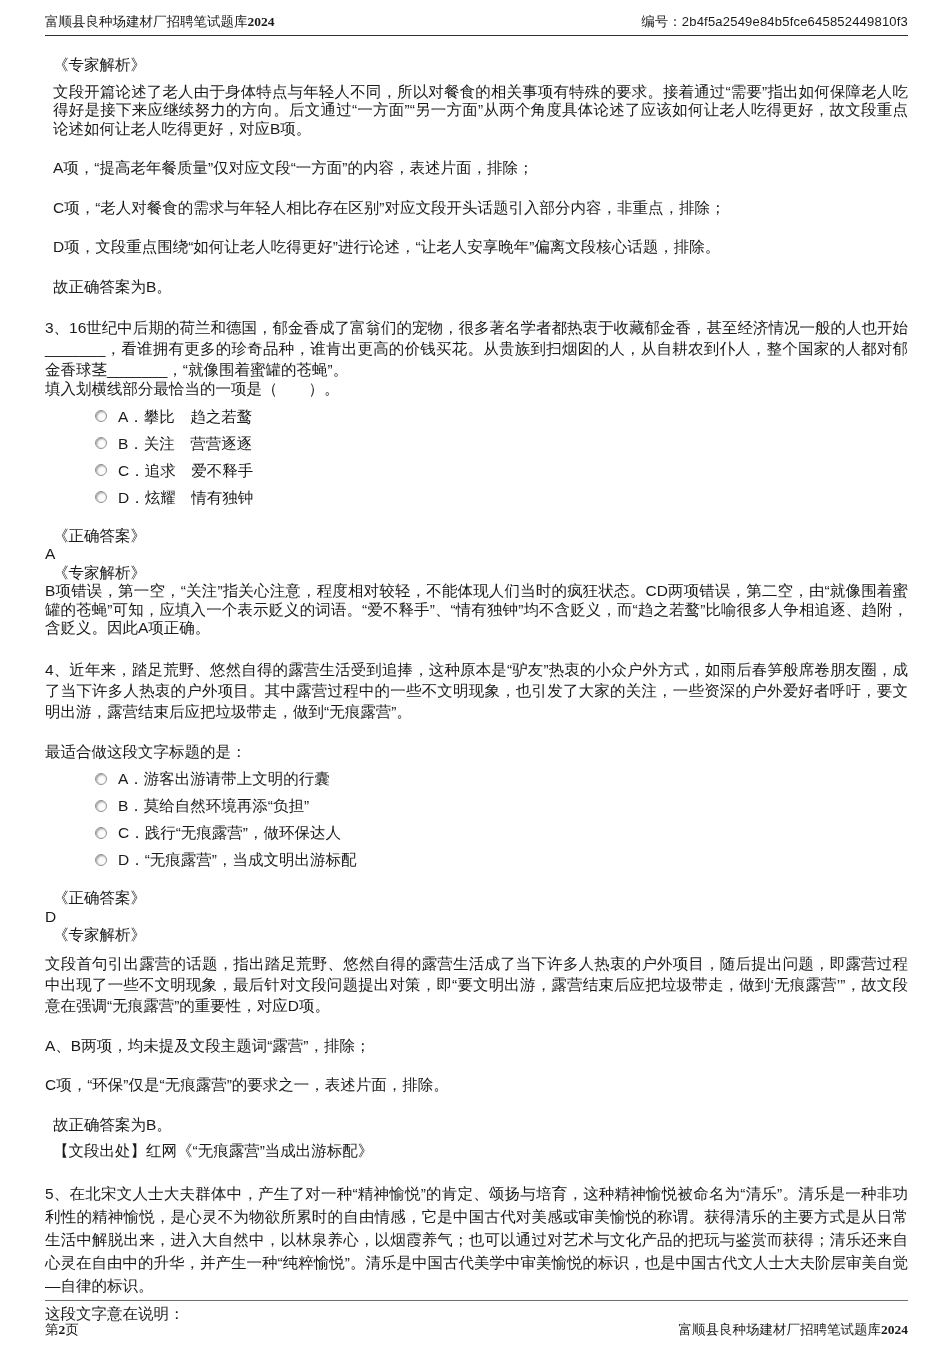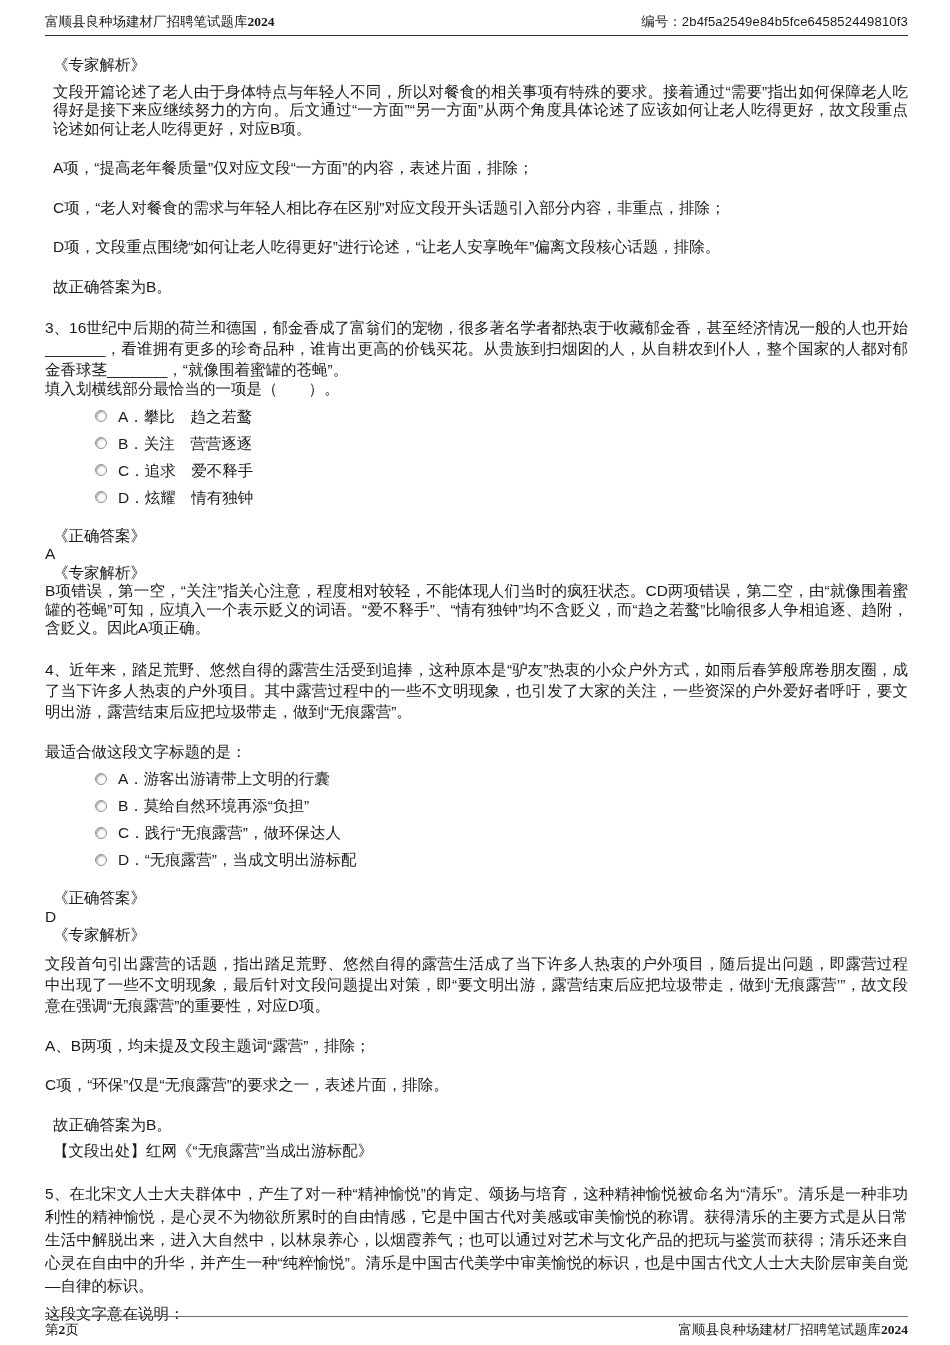--- a/index.html
+++ b/index.html
@@ -42,21 +42,21 @@
     width:12px; height:12px; border-radius:50%; flex:none;
     background:#fcfcfc;
     border:1px solid #909090;
     box-shadow: inset 1px 1px 2px rgba(0,0,0,0.40), inset -1px -1px 1px rgba(255,255,255,0.9);
     margin-right:11px;
   }
 
   
   .footer {
     position:absolute; left:45px; right:42px; bottom:7px;
-    border-top:1px solid #6e6e6e; padding-top:5px;
+    border-top:1px solid #6e6e6e; padding-top:21px;
     display:flex; justify-content:space-between;
     font-size:13.5px; line-height:16px;
   }
 </style>
 </head>
 <body>
 
 <div class="page">
 
   <div class="header">

